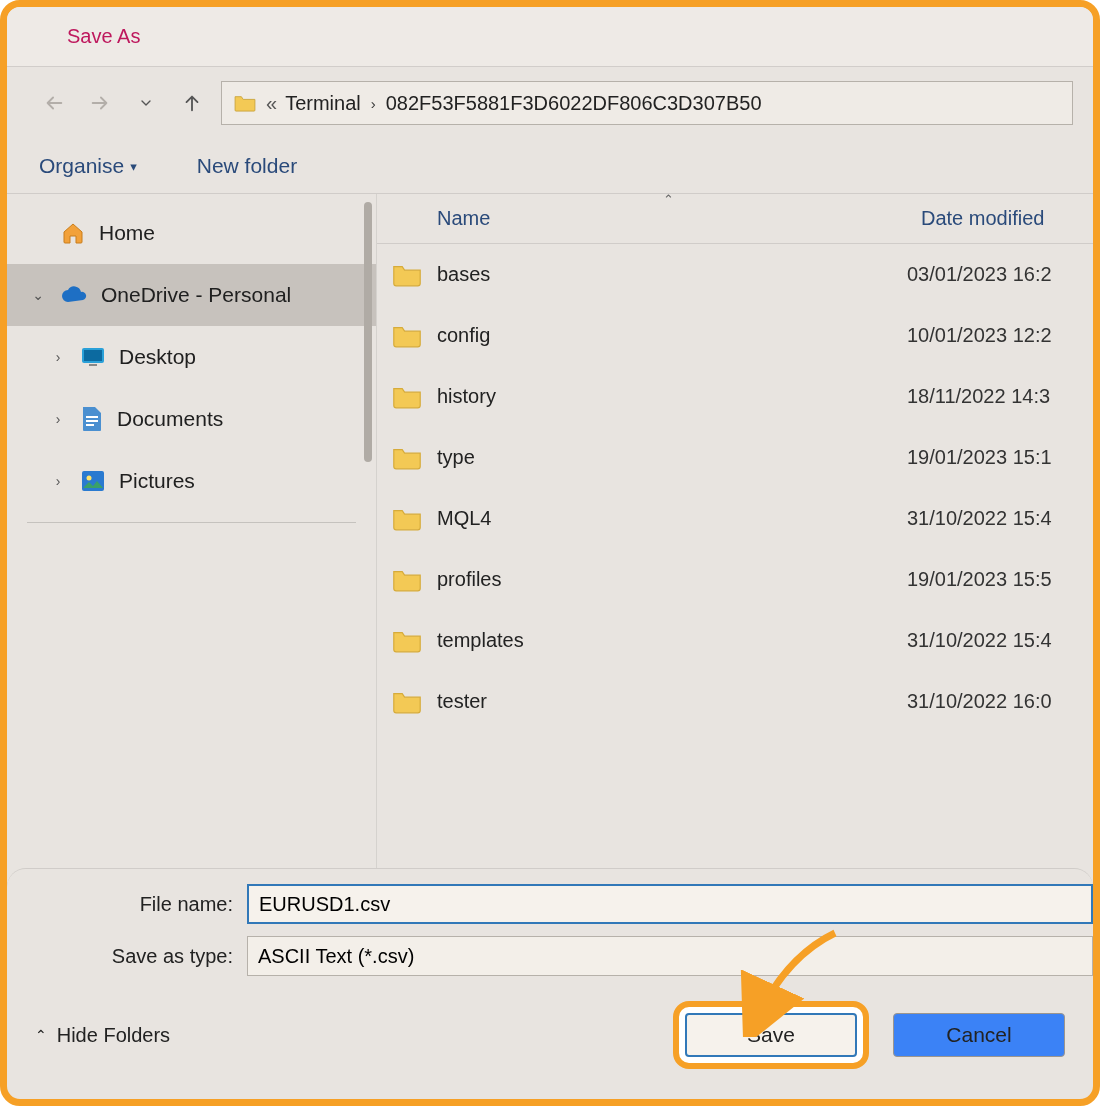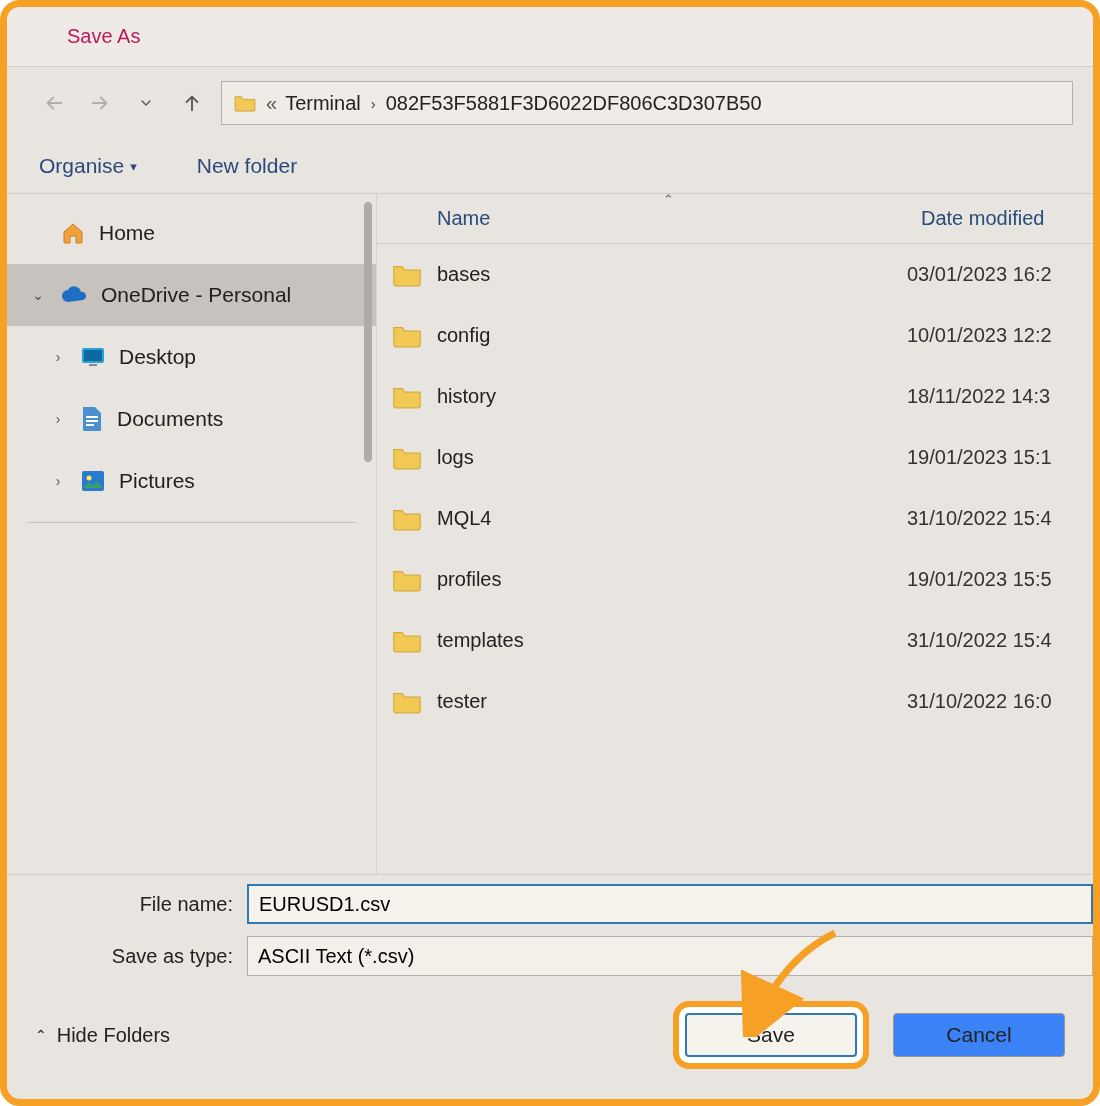--- a/index.html
+++ b/index.html
@@ -98,21 +98,22 @@
     .file-row {
       height: 61px; display:flex; align-items:center;
       font-size: 20px; color: #222;
     }
     .file-row .icon { width: 60px; display:flex; justify-content:center; }
     .file-row .fname { width: 464px; }
     .file-row .fdate { flex:1; padding-left: 6px; color:#333; white-space: nowrap; overflow: hidden; }
     .folder-svg { width: 30px; height: 24px; }
     .bottom {
       border-top: 1px solid rgba(0,0,0,0.1);
-      padding: 4px 0px 12px 0;
+      padding: 10px 0px 12px 0;
+      border-radius: 19px;
     }
     .form-row {
       display:flex; align-items:center;
       height: 50px;
       margin-bottom: 2px;
     }
     .form-label { width: 240px; text-align: right; padding-right: 14px; font-size: 20px; color:#222; }
     .form-field {
       flex:1; height: 40px;
       border: 1px solid #b6b1aa;
@@ -299,21 +300,21 @@
             </div>
             <div class="fname">history</div>
             <div class="fdate">18/11/2022 14:3</div>
           </div>
           <div class="file-row">
             <div class="icon">
               <svg class="folder-svg" viewBox="0 0 24 20">
                 <path d="M1 3h7l2 3h13v11a2 2 0 0 1-2 2H3a2 2 0 0 1-2-2V3z" fill="#f3c955" stroke="#d6ab3a"></path>
               </svg>
             </div>
-            <div class="fname">logs</div>
+            <div class="fname">type</div>
             <div class="fdate">19/01/2023 15:1</div>
           </div>
           <div class="file-row">
             <div class="icon">
               <svg class="folder-svg" viewBox="0 0 24 20">
                 <path d="M1 3h7l2 3h13v11a2 2 0 0 1-2 2H3a2 2 0 0 1-2-2V3z" fill="#f3c955" stroke="#d6ab3a"></path>
               </svg>
             </div>
             <div class="fname">MQL4</div>
             <div class="fdate">31/10/2022 15:4</div>

